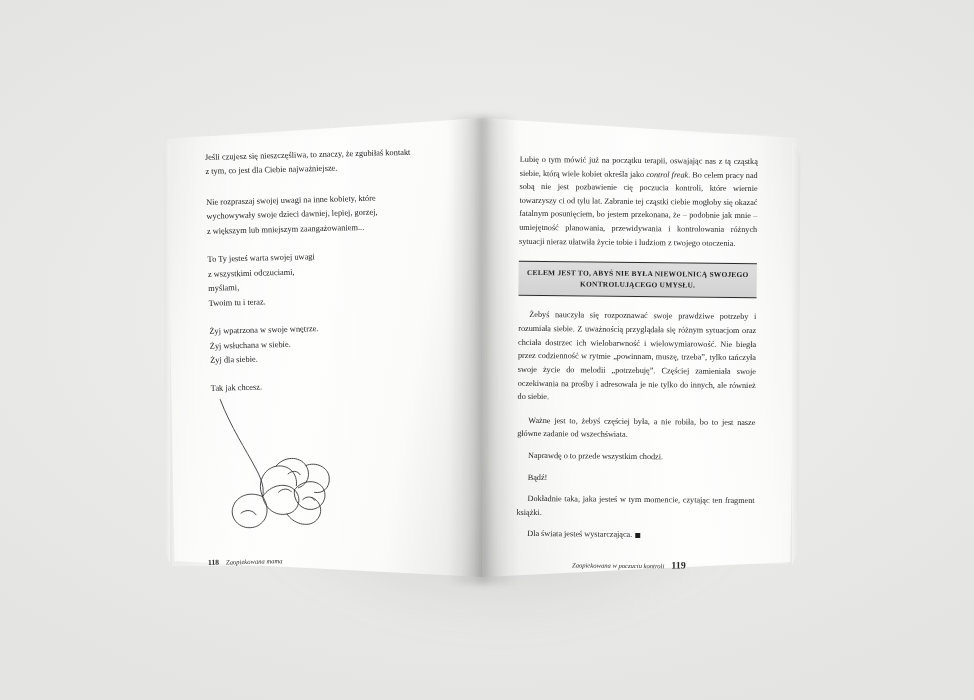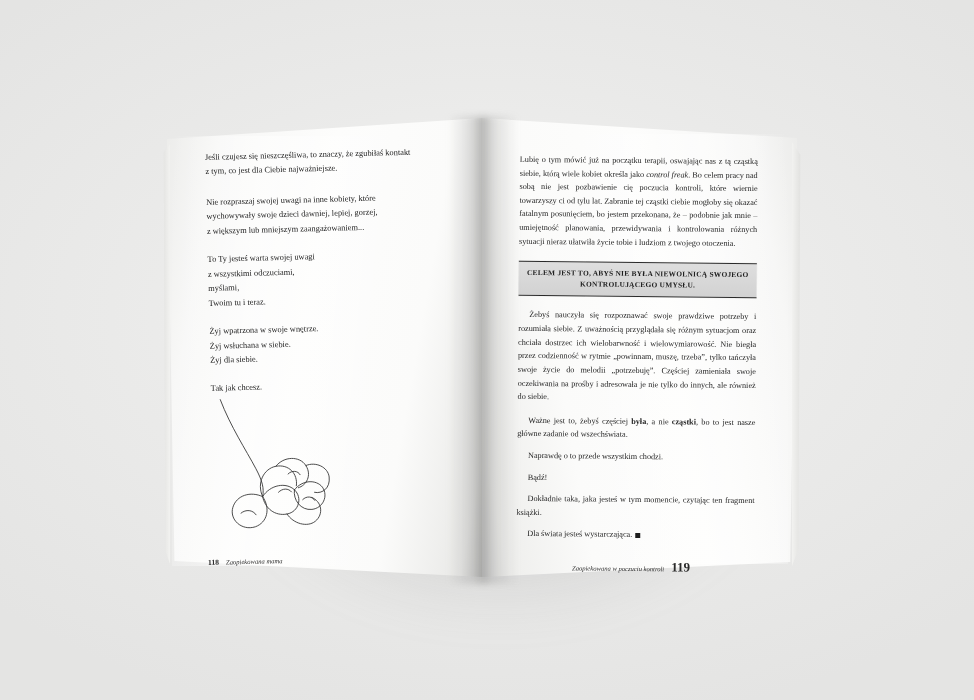--- a/index.html
+++ b/index.html
@@ -131,21 +131,21 @@
   }
 
   .para { margin: 0 0 10px 0; text-align: justify; }
   .para.noindent { text-indent: 0; }
   .para.indent { text-indent: 11px; }
   .lines { margin: 0 0 10px 0; }
   .lines div { white-space: nowrap; }
   .tight { margin-bottom: 8px; }
 
   em { }
-  b { font-weight: bold; }
+  b { font-weight: normal; }
 
   
   .callout {
     margin: 13px 0 12px 0;
     padding: 5px 4px 6px 4px;
     border-top: 1.1px solid #2a2a2a;
     border-bottom: 1.1px solid #2a2a2a;
     background: linear-gradient(180deg, #dedede 0%, #d2d2d2 100%);
     text-align: center;
     font-size: 7.4px;
@@ -186,21 +186,21 @@
   }
   .footer-right {
     left: 420px;
     top: 463px;
     transform: rotate(0.55deg);
     font-style: italic;
   }
   .footer-right .pgnum {
     font-style: normal;
     font-weight: bold;
-    font-size: 13px;
+    font-size: 10px;
     margin-left: 7px;
   }
 
   
   .flower {
     position: absolute;
     left: 60px;
     top: 300px;
     width: 150px;
     height: 150px;
@@ -285,21 +285,21 @@
 
       <p class="para noindent"><span>Lubię o tym mówić już na początku terapii, oswajając nas z tą cząstką siebie, którą wiele kobiet określa jako </span><em>control freak</em><span>. Bo celem pracy nad sobą nie jest pozbawienie cię poczucia kontroli, które wiernie towarzyszy ci od tylu lat. Zabranie tej cząstki ciebie mogłoby się okazać fatalnym posunięciem, bo jestem przekonana, że – podobnie jak mnie – umiejętność planowania, przewidywania i kontrolowania różnych sytuacji nieraz ułatwiła życie tobie i ludziom z twojego otoczenia.</span></p>
 
       <div class="callout">
         <span>CELEM JEST TO, ABYŚ NIE BYŁA NIEWOLNICĄ SWOJEGO</span>
         <span>KONTROLUJĄCEGO UMYSŁU.</span>
       </div>
 
       <p class="para indent">Żebyś nauczyła się rozpoznawać swoje prawdziwe potrze­by i rozumiała siebie. Z uważnością przyglądała się różnym sytuacjom oraz chciała dostrzec ich wielobarwność i wielo­wymiarowość. Nie biegła przez codzienność w rytmie „po­winnam, muszę, trzeba”, tylko tańczyła swoje życie do melo­dii „potrzebuję”. Częściej zamieniała swoje oczekiwania na prośby i adresowała je nie tylko do innych, ale również do siebie.</p>
 
-      <p class="para indent tight"><span>Ważne jest to, żebyś częściej </span><b>była</b><span>, a nie </span><b>cząstki</b><span>, bo to jest nasze główne zadanie od wszechświata.</span></p>
+      <p class="para indent tight"><span>Ważne jest to, żebyś częściej </span><b>była</b><span>, a nie </span><b>robiła</b><span>, bo to jest nasze główne zadanie od wszechświata.</span></p>
 
       <p class="para indent tight">Naprawdę o to przede wszystkim chodzi.</p>
 
       <p class="para indent tight">Bądź!</p>
 
       <p class="para indent tight">Dokładnie taka, jaka jesteś w tym momencie, czytając ten fragment książki.</p>
 
       <p class="para indent"><span>Dla świata jesteś wystarczająca.</span><span class="endmark"></span></p>
     </div>
 

